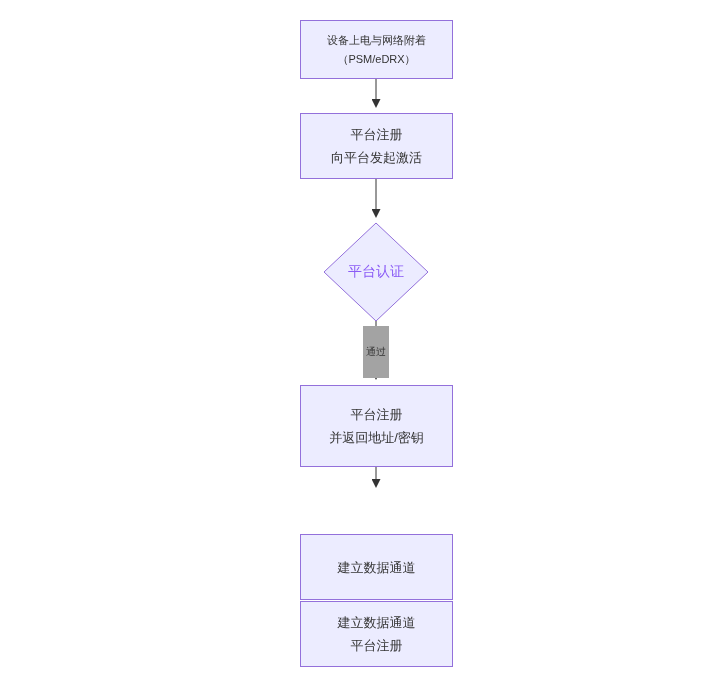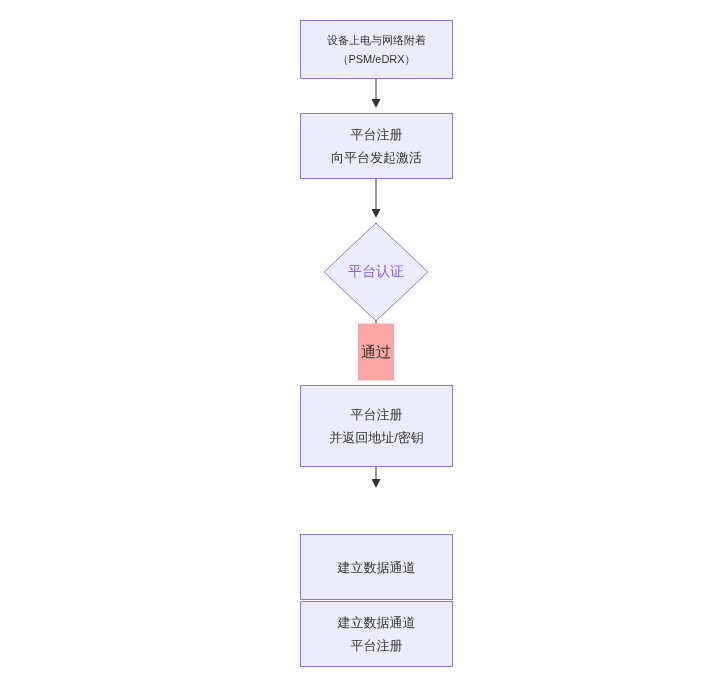--- a/index.html
+++ b/index.html
@@ -52,23 +52,23 @@
     transform: translate(-50%, -50%);
     font-size: 14px;
     color: #8b5cf6;
     white-space: nowrap;
   }
   .edge-label {
     position: absolute;
     left: 376px;
     top: 352px;
     transform: translate(-50%, -50%);
-    background: #fca5a5;
+    background: #a3a3a3;
     color: #333333;
-    font-size: 15px;
+    font-size: 10px;
     padding: 19px 3px;
     white-space: nowrap;
   }
 </style>
 </head>
 <body>
 
 <div id="canvas">
 
   <svg id="edge-layer" width="726" height="700" viewBox="0 0 726 700" xmlns="http://www.w3.org/2000/svg">

